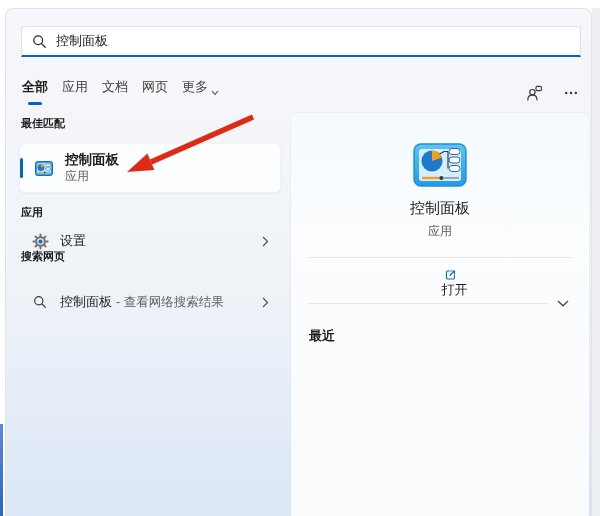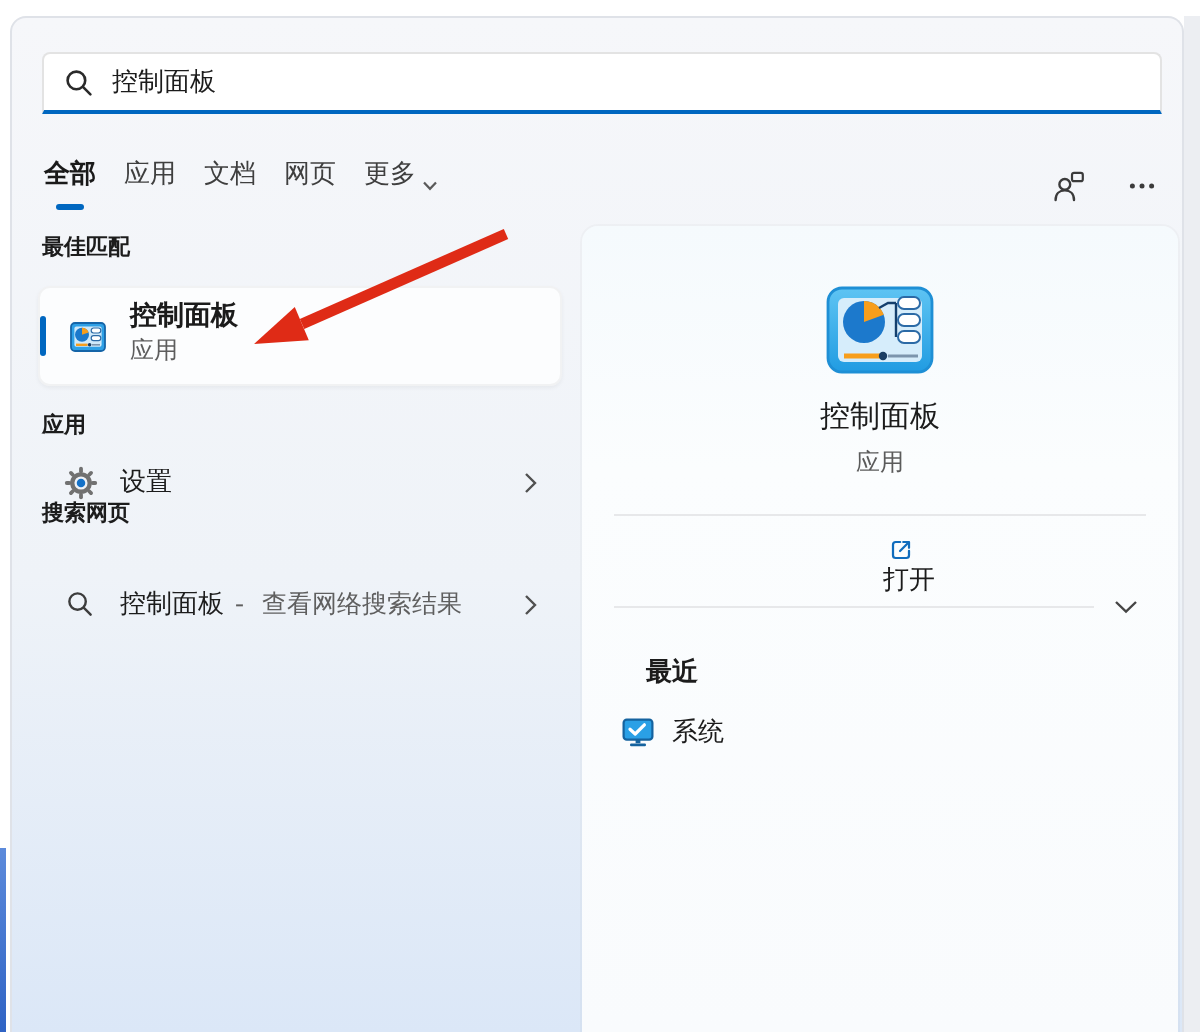--- a/index.html
+++ b/index.html
@@ -1,18 +1,18 @@
 <!DOCTYPE html>
 <html><head>
 <meta charset="utf-8">
 <style>
   * { margin:0; padding:0; box-sizing:border-box; }
   html,body { width:600px; height:516px; overflow:hidden; background:#ffffff;
               font-family:"Liberation Sans", sans-serif; }
-  .stage { position:relative; width:600px; height:516px;font-family:Liberation Mono, monospace; }
+  .stage { position:relative; width:600px; height:516px; }
 
   
   .right-sliver { position:absolute; left:592px; top:8px; width:8px; height:508px; background:#eceef2; }
   .desktop-strip { position:absolute; left:0; bottom:0; width:3px; height:92px;
                    background:linear-gradient(180deg,#5c8adb,#2f63c4); }
 
   
   .window { position:absolute; left:5px; top:8px; width:587px; height:508px;
             border:1px solid #dfe2e8; border-bottom:none; border-radius:8px 8px 0 0;
             background:linear-gradient(180deg,#f6f7fa 0%, #eff3f8 55%, #dbe7f7 100%); }
@@ -63,21 +63,21 @@
   .detail .app-title { position:absolute; top:86px; width:100%; text-align:center;
                        font-size:15px; color:#1b1b1b; }
   .detail .app-sub { position:absolute; top:110px; width:100%; text-align:center;
                      font-size:12px; color:#5b5b5b; }
   .divider { position:absolute; height:1px; background:#e7e8ea; }
   .action-row { position:absolute; left:0; top:156px; width:100%; height:30px;
                 display:flex; align-items:center; padding-left:20px; cursor:pointer;flex-direction:column; }
   .action-row .atxt { font-size:13px; color:#1b1b1b; margin-left:9px; }
   .expander { position:absolute; left:262px; top:182px; width:20px; height:16px;
               display:flex; align-items:center; justify-content:center; cursor:pointer; }
-  .recent-hdr { left:18px; top:214px; position:absolute; font-size:13px; font-weight:600; color:#1c1c1c;margin-left:14px; }
+  .recent-hdr { left:18px; top:214px; position:absolute; font-size:13px; font-weight:600; color:#1c1c1c; }
   .recent-row { position:absolute; left:0; top:238px; width:100%; height:30px;
                 display:flex; align-items:center; padding-left:20px; cursor:pointer; }
   .recent-row .rtxt2 { font-size:13px; color:#1b1b1b; margin-left:9px; }
 
   .arrow-overlay { position:absolute; left:0; top:0; width:600px; height:516px;
                    pointer-events:none; z-index:60; }
 </style>
 </head>
 <body>
 
@@ -242,29 +242,20 @@
 
       <div class="divider" style="left:16px; top:190px; width:240px;"></div>
       <div class="expander">
         <svg width="12" height="7" viewBox="0 0 12 7">
           <polyline points="1,1 6,5.8 11,1" fill="none" stroke="#454545" stroke-width="1.2"></polyline>
         </svg>
       </div>
 
       <div class="recent-hdr">最近</div>
 
-      <div class="recent-row">
-        <svg width="16" height="15" viewBox="0 0 16 15">
-          <rect x="0.8" y="0.8" width="14.4" height="10" rx="1.6" fill="#2aa0e6" stroke="#15639f" stroke-width="1.1"></rect>
-          <polyline points="4,5.6 6.6,8 11.2,3.4" fill="none" stroke="#ffffff" stroke-width="1.6" stroke-linecap="round" stroke-linejoin="round"></polyline>
-          <rect x="6.8" y="11" width="2.4" height="1.6" fill="#15639f"></rect>
-          <rect x="4" y="12.8" width="8" height="1.3" rx="0.6" fill="#15639f"></rect>
-        </svg>
-        <span class="rtxt2">系统</span>
-      </div>
     </div>
   </div>
 
   <svg class="arrow-overlay" viewBox="0 0 600 516">
     <line x1="253" y1="117" x2="151" y2="162" stroke="#df2b16" stroke-width="5.5"></line>
     <polygon points="127,172 147.4,153.5 154.4,170.1" fill="#df2b16"></polygon>
   </svg>
 </div>
 
 </body></html>

